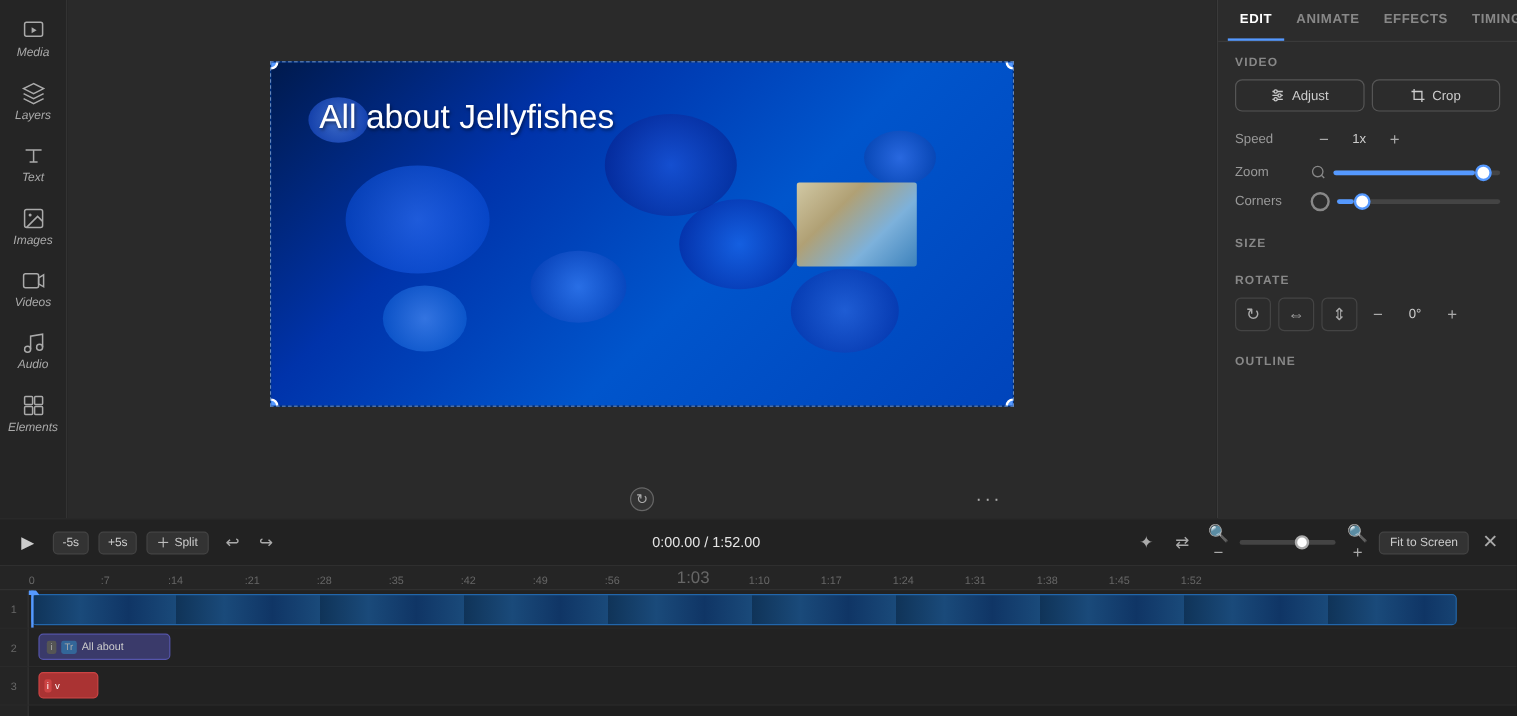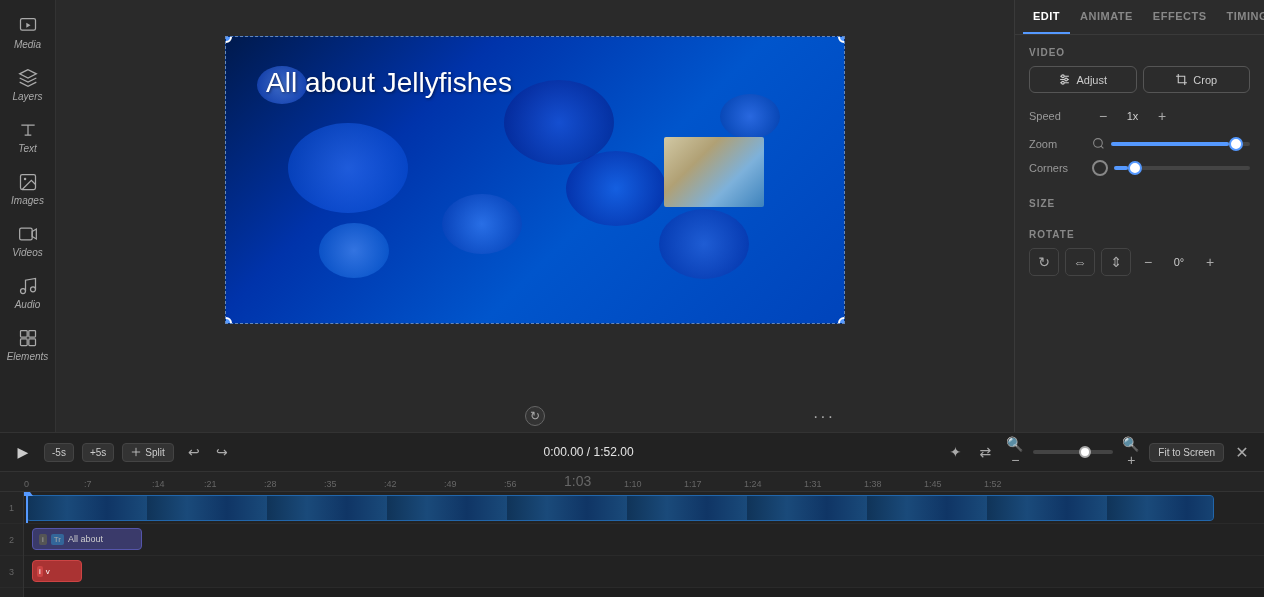--- a/index.html
+++ b/index.html
@@ -8,21 +8,21 @@
     .app-container { display: flex; flex: 1; overflow: hidden; }
 
     
     .sidebar { width: 56px; background: #252525; display: flex; flex-direction: column; align-items: center; padding-top: 8px; gap: 2px; border-right: 1px solid #333; flex-shrink: 0; font-style: italic; }
     .sidebar-item { display: flex; flex-direction: column; align-items: center; justify-content: center; width: 52px; padding: 8px 4px; cursor: pointer; border-radius: 6px; gap: 3px; color: #aaa; font-size: 10px; }
     .sidebar-item svg { width: 20px; height: 20px; fill: currentColor; }
 
     
     .canvas-area { flex: 1; background: #2a2a2a; display: flex; flex-direction: column; align-items: center; justify-content: center; position: relative; overflow: hidden; }
     .canvas-wrapper { position: relative; width: 620px; height: 360px; }
-    .canvas-frame { width: 620px; height: 288px; background: #003080; border: 1.5px dashed #6688bb; position: relative; overflow: hidden; }
+    .canvas-frame { width: 620px; height: 288px; background: #003080; border: 1.5px dashed #6688bb; position: relative; overflow: hidden; margin-top: 15px; }
     .jellyfish-bg { width: 100%; height: 100%; background: linear-gradient(135deg, #001a4d 0%, #0033aa 30%, #0055cc 60%, #0044bb 100%); position: relative; }
     .wave-img { position: absolute; right: 80px; top: 100px; width: 100px; height: 70px; background: linear-gradient(135deg, #e8d5a0, #c4a96b, #8bbcdd, #4488bb); border-radius: 2px; opacity: 0.9; }
     
     .handle { position: absolute; width: 12px; height: 12px; border-radius: 50%; background: #5599ff; border: 2px solid #fff; }
     .handle.tl { top: -6px; left: -6px; }
     .handle.tr { top: -6px; right: -6px; }
     .handle.bl { bottom: -6px; left: -6px; }
     .handle.br { bottom: -6px; right: -6px; }
     .rotate-handle { position: absolute; bottom: -30px; left: 50%; transform: translateX(-50%); width: 20px; height: 20px; background: #333; border-radius: 50%; border: 1.5px solid #666; display: flex; align-items: center; justify-content: center; cursor: pointer; color: #aaa; font-size: 12px; }
     .more-handle { position: absolute; bottom: -30px; right: 10px; cursor: pointer; color: #aaa; font-size: 16px; letter-spacing: 2px; }
@@ -259,20 +259,23 @@
       <div class="rotate-row">
         <button class="rotate-icon-btn">↻</button>
         <button class="rotate-icon-btn">⇔</button>
         <button class="rotate-icon-btn">⇕</button>
         <button class="icon-btn">−</button>
         <span class="rotate-val">0°</span>
         <button class="icon-btn">+</button>
       </div>
     </div>
 
+    <div class="panel-section" style="padding-top:0;">
+      <div class="panel-section-title">OUTLINE</div>
+    </div>
   </div>
 </div>
 
 <div class="timeline-container">
   <div class="timeline-toolbar">
     <button class="play-btn">▶</button>
     <button class="skip-btn">-5s</button>
     <button class="skip-btn">+5s</button>
     <button class="split-btn">
       <svg width="10" height="10" viewBox="0 0 24 24" fill="none" stroke="currentColor" stroke-width="2">
@@ -300,21 +303,21 @@
       <button class="fit-screen-btn">Fit to Screen</button>
       <button class="close-btn">✕</button>
     </div>
   </div>
 
   <div class="ruler" style="position:relative;">
     <div style="position:absolute;left:24px;right:0;top:0;bottom:0;display:flex;align-items:flex-end;overflow:hidden;">
       <div style="position:relative;width:100%;height:100%;">
         <span style="position:absolute;left:0px;bottom:2px;font-size:9px;color:#666;">0</span>
         <span style="position:absolute;left:60px;bottom:2px;font-size:9px;color:#666;">:7</span>
-        <span style="position:absolute;left:128px;bottom:2px;font-size:9px;color:#666;">:14</span>
+        <span style="position:absolute;left:116px;bottom:2px;font-size:9px;color:#666;">:14</span>
         <span style="position:absolute;left:180px;bottom:2px;font-size:9px;color:#666;">:21</span>
         <span style="position:absolute;left:240px;bottom:2px;font-size:9px;color:#666;">:28</span>
         <span style="position:absolute;left:300px;bottom:2px;font-size:9px;color:#666;">:35</span>
         <span style="position:absolute;left:360px;bottom:2px;font-size:9px;color:#666;">:42</span>
         <span style="position:absolute;left:420px;bottom:2px;font-size:9px;color:#666;">:49</span>
         <span style="position:absolute;left:480px;bottom:2px;font-size:9px;color:#666;">:56</span>
         <span style="position:absolute;left:540px;bottom:2px;font-size:14px;color:#666;">1:03</span>
         <span style="position:absolute;left:600px;bottom:2px;font-size:9px;color:#666;">1:10</span>
         <span style="position:absolute;left:660px;bottom:2px;font-size:9px;color:#666;">1:17</span>
         <span style="position:absolute;left:720px;bottom:2px;font-size:9px;color:#666;">1:24</span>

